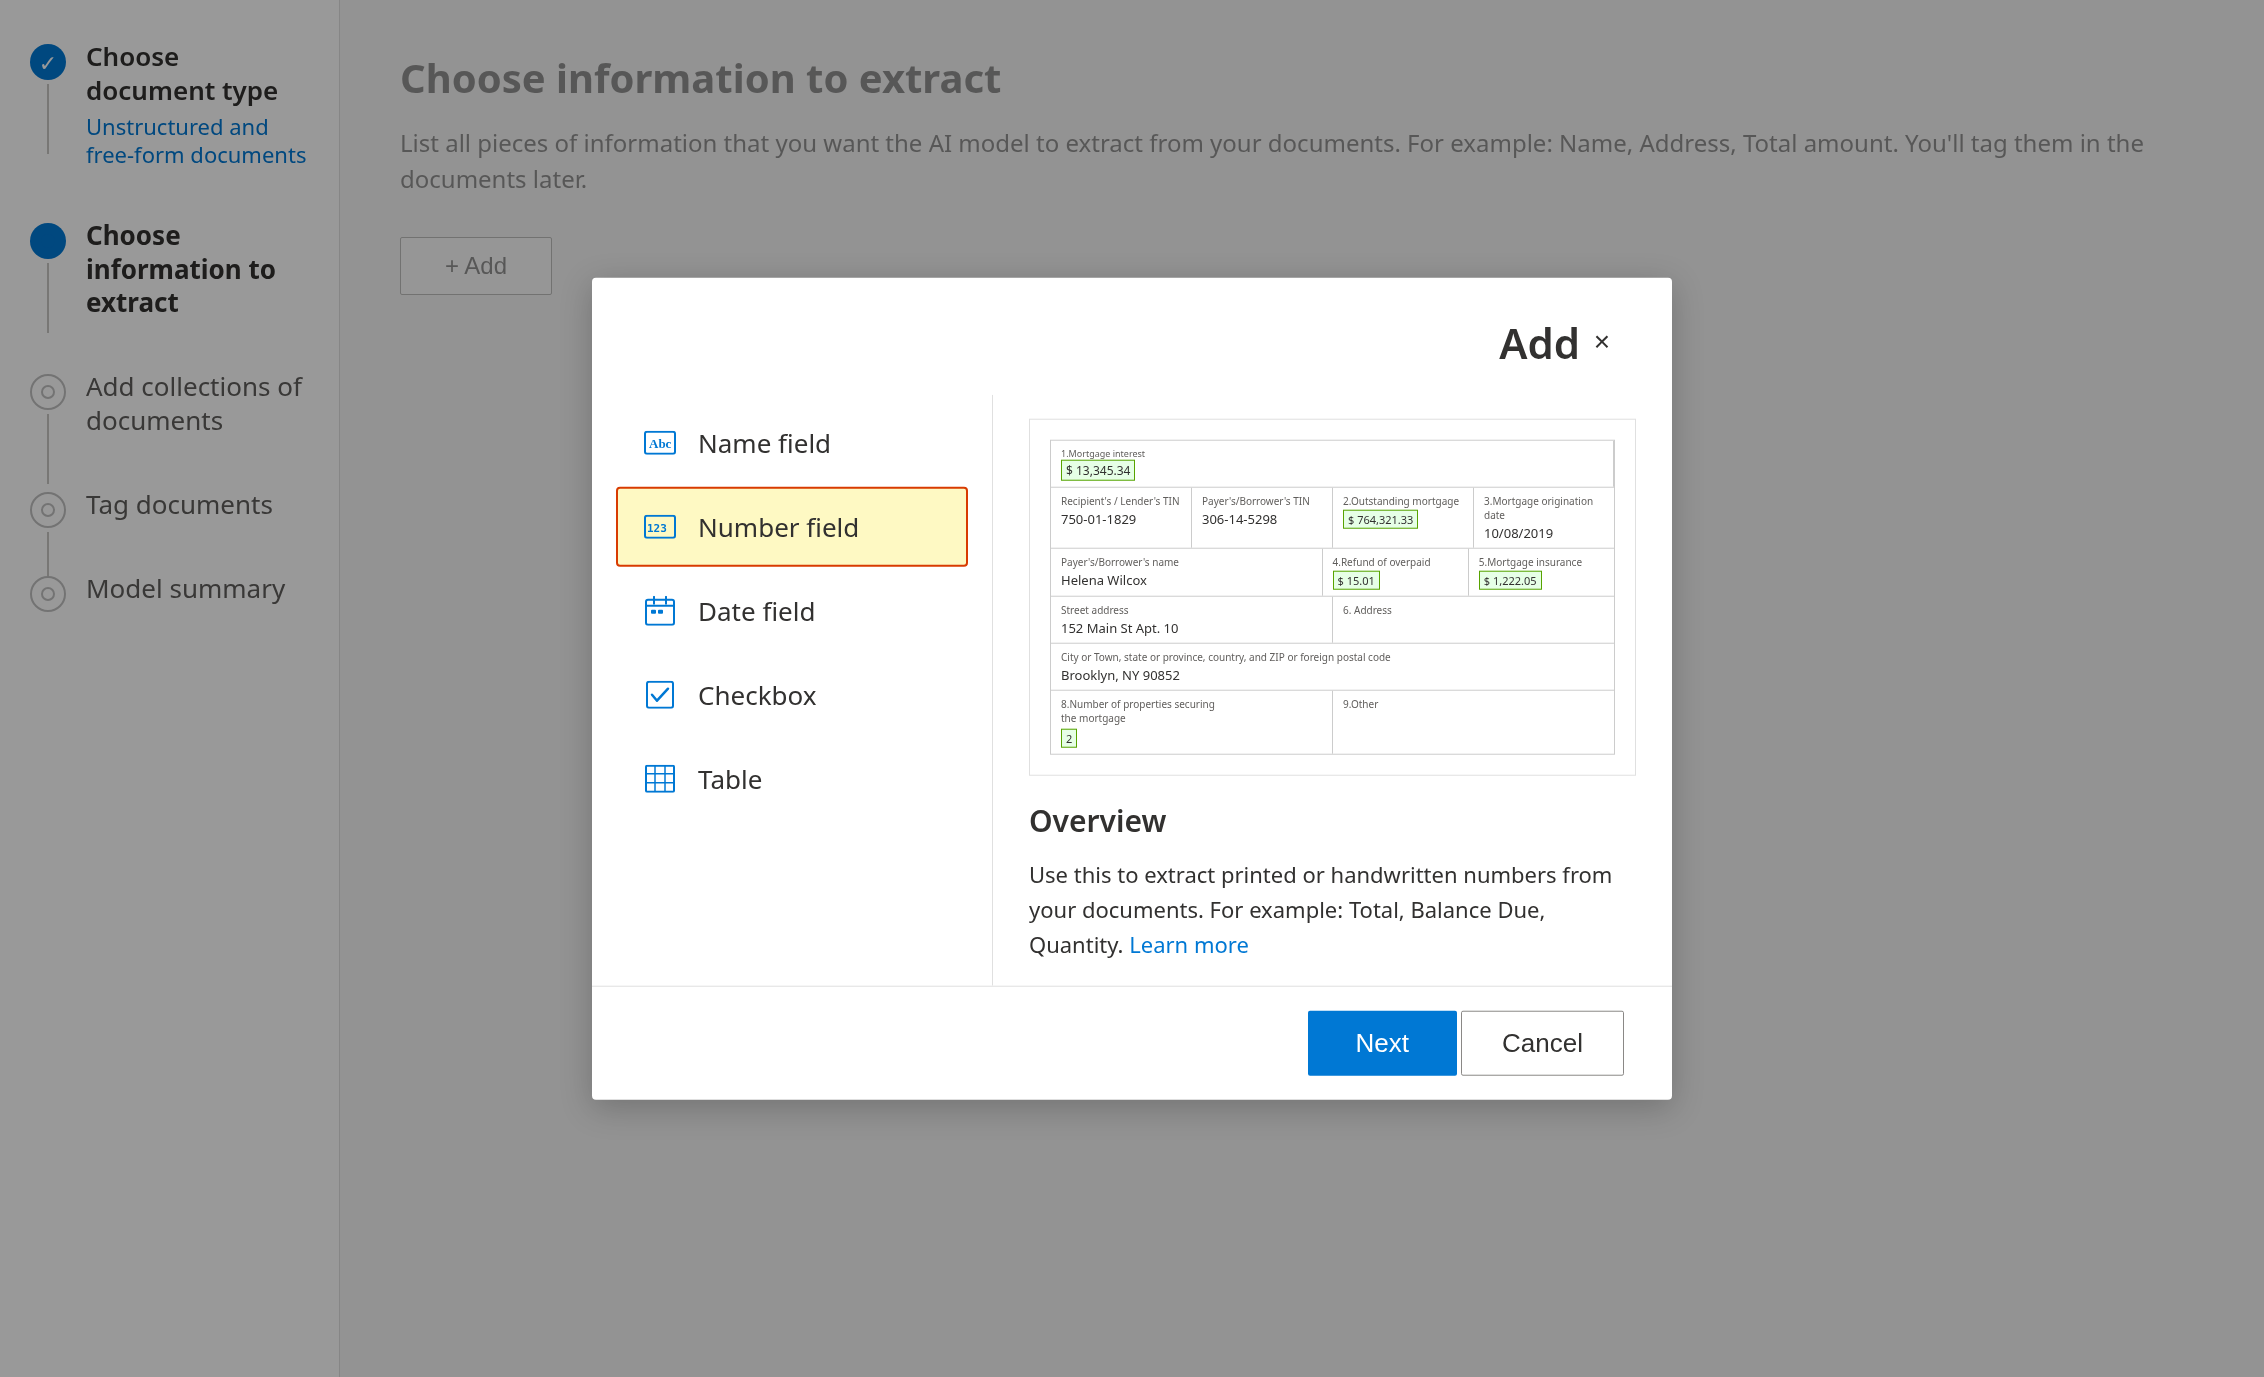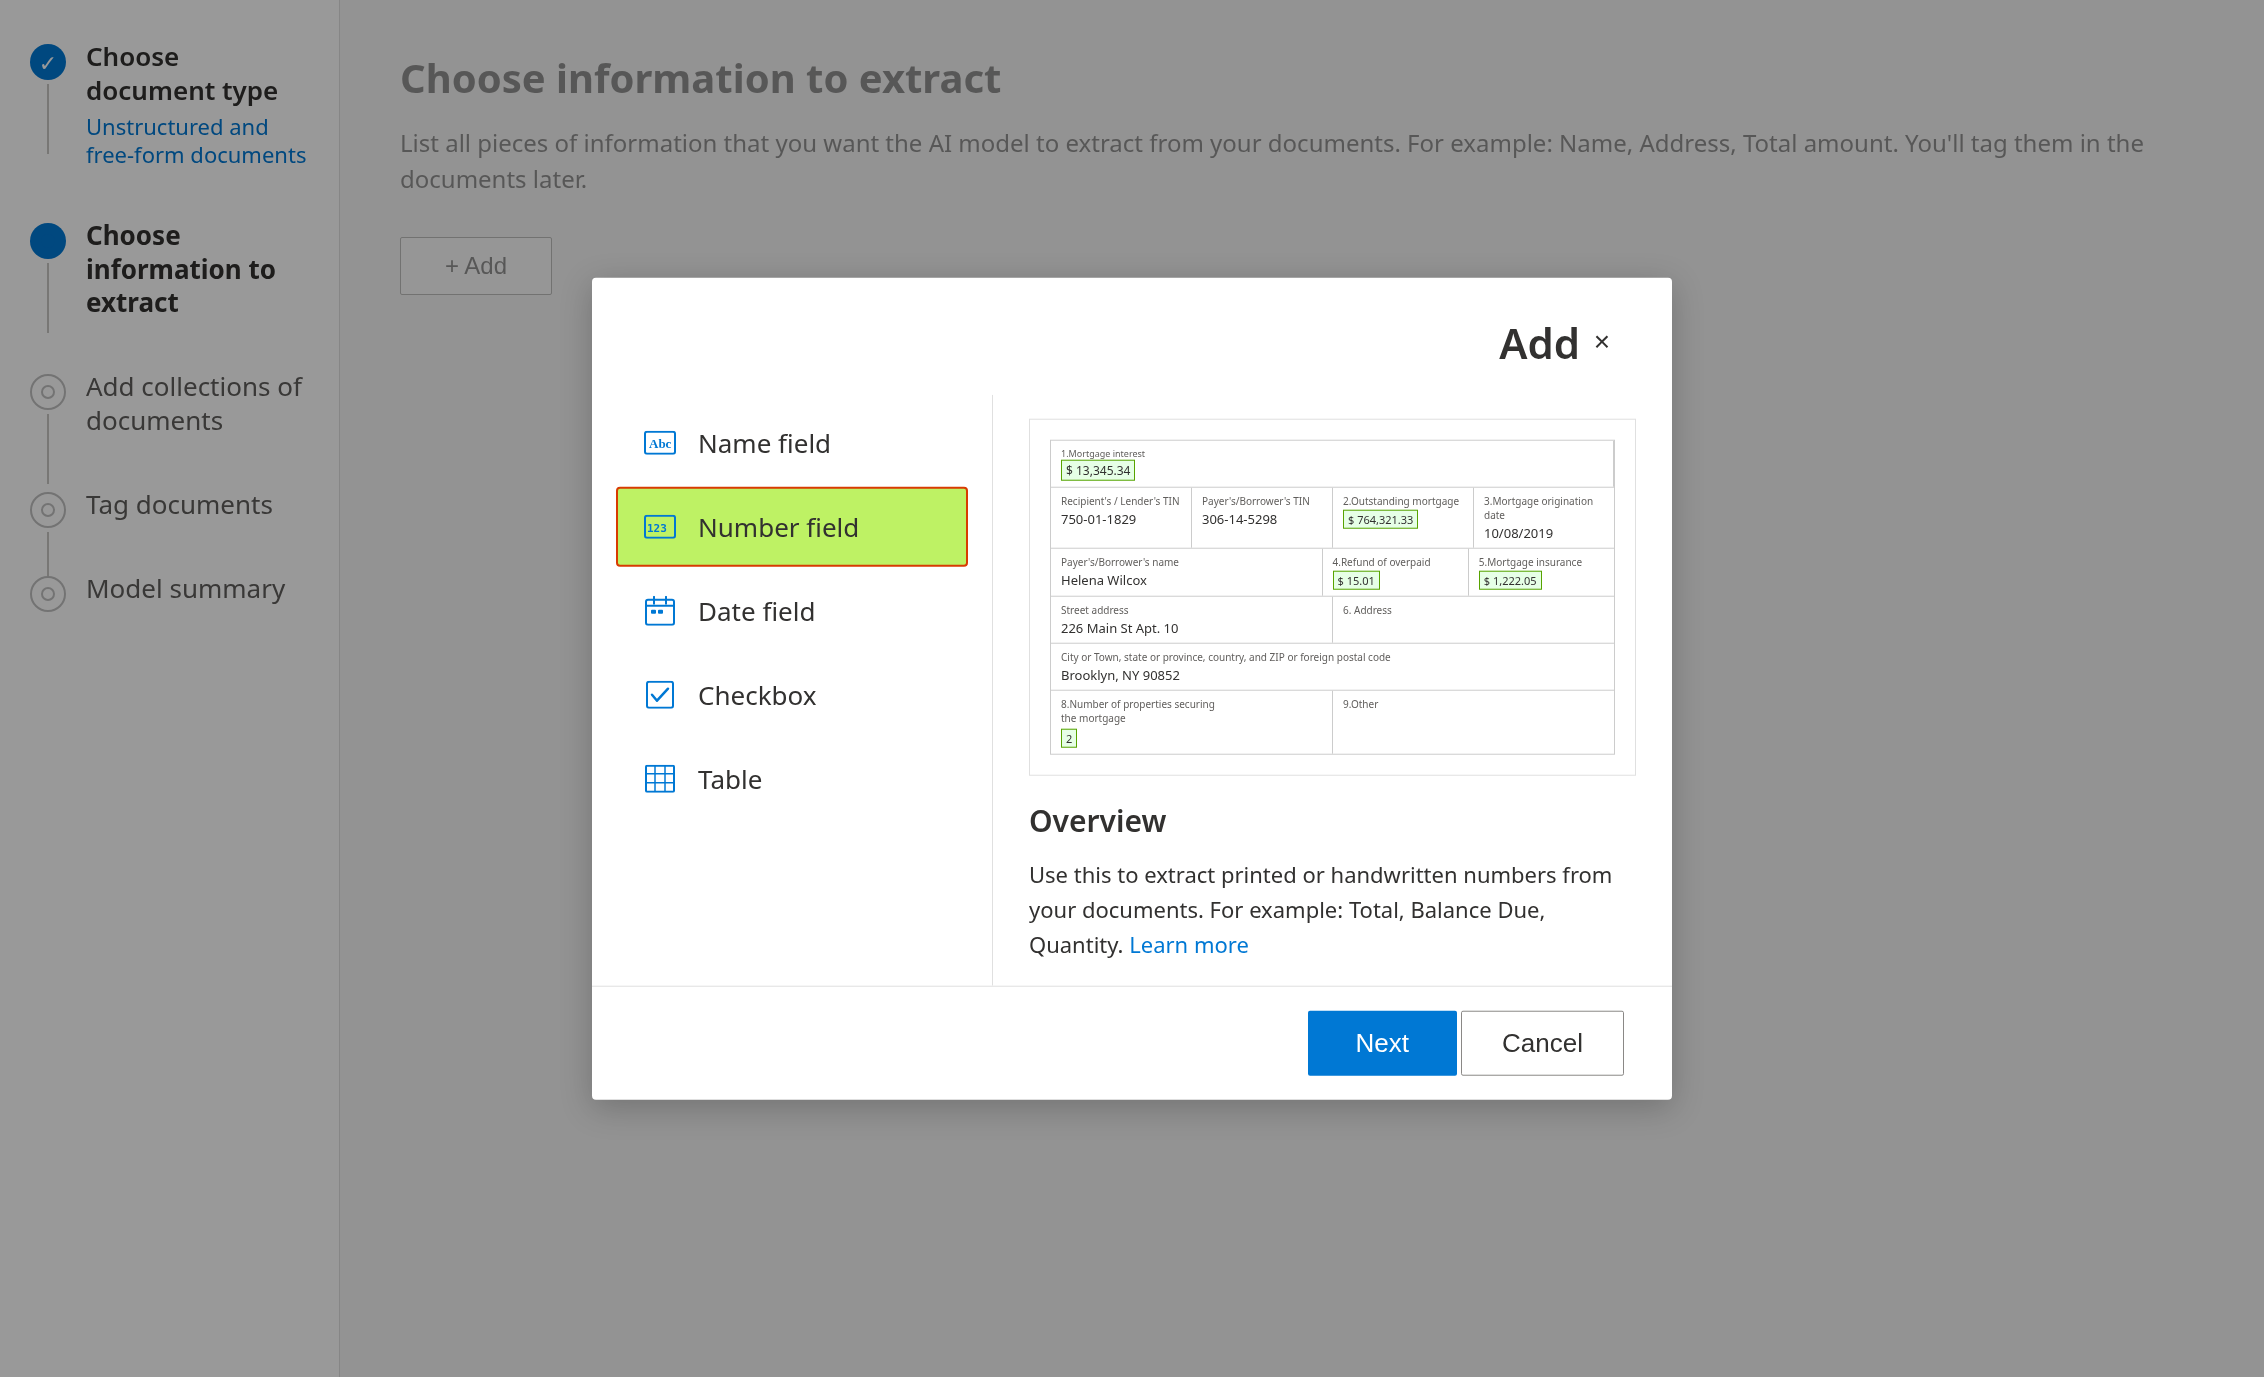--- a/index.html
+++ b/index.html
@@ -191,21 +191,21 @@
       padding: 20px 24px;
       cursor: pointer;
       border-radius: 4px;
       font-size: 26px;
       color: #323130;
       border: 2px solid transparent;
       margin-bottom: 4px;
     }
 
     .field-item.selected {
-      background: #bef264;
+      background: #fef9c3;
       border: 2px solid #d83b01;
     }
 
     .field-icon {
       width: 36px;
       height: 36px;
       display: flex;
       align-items: center;
       justify-content: center;
       font-size: 22px;
@@ -551,21 +551,21 @@
             </div>
             <div class="mortgage-cell">
               <div class="cell-label">5.Mortgage insurance</div>
               <span class="highlight-green" style="font-size:11px;">$ 1,222.05</span>
             </div>
           </div>
 
           <div class="mortgage-row">
             <div class="mortgage-cell" style="flex:2;">
               <div class="cell-label">Street address</div>
-              <div class="cell-value">226 Main St Apt. 10</div>
+              <div class="cell-value">152 Main St Apt. 10</div>
             </div>
             <div class="mortgage-cell" style="flex:2;">
               <div class="cell-label">6. Address</div>
             </div>
           </div>
 
           <div class="mortgage-row">
             <div class="mortgage-cell" style="flex:2;">
               <div class="cell-label">City or Town, state or province, country, and ZIP or foreign postal code</div>
               <div class="cell-value">Brooklyn, NY 90852</div>

